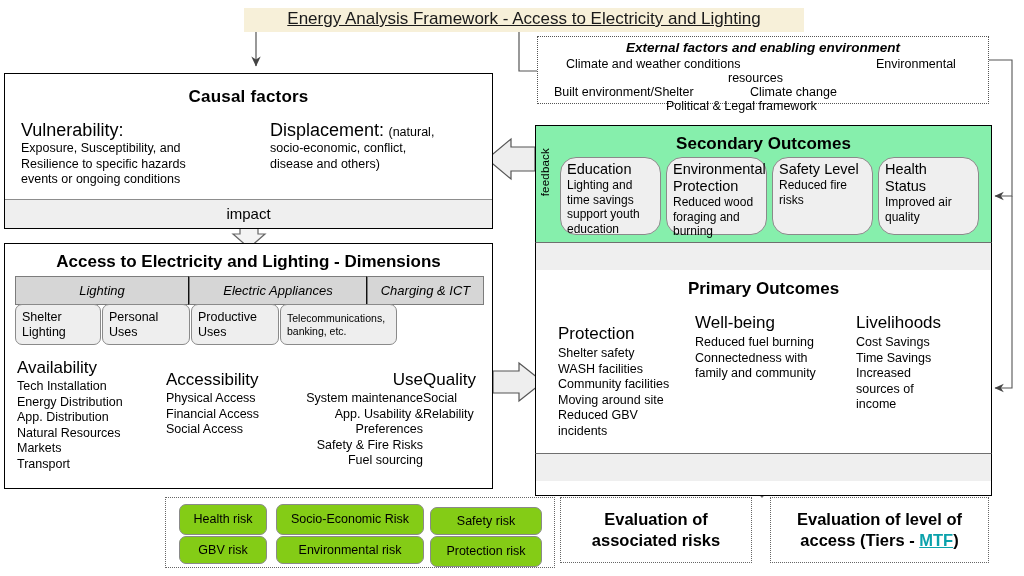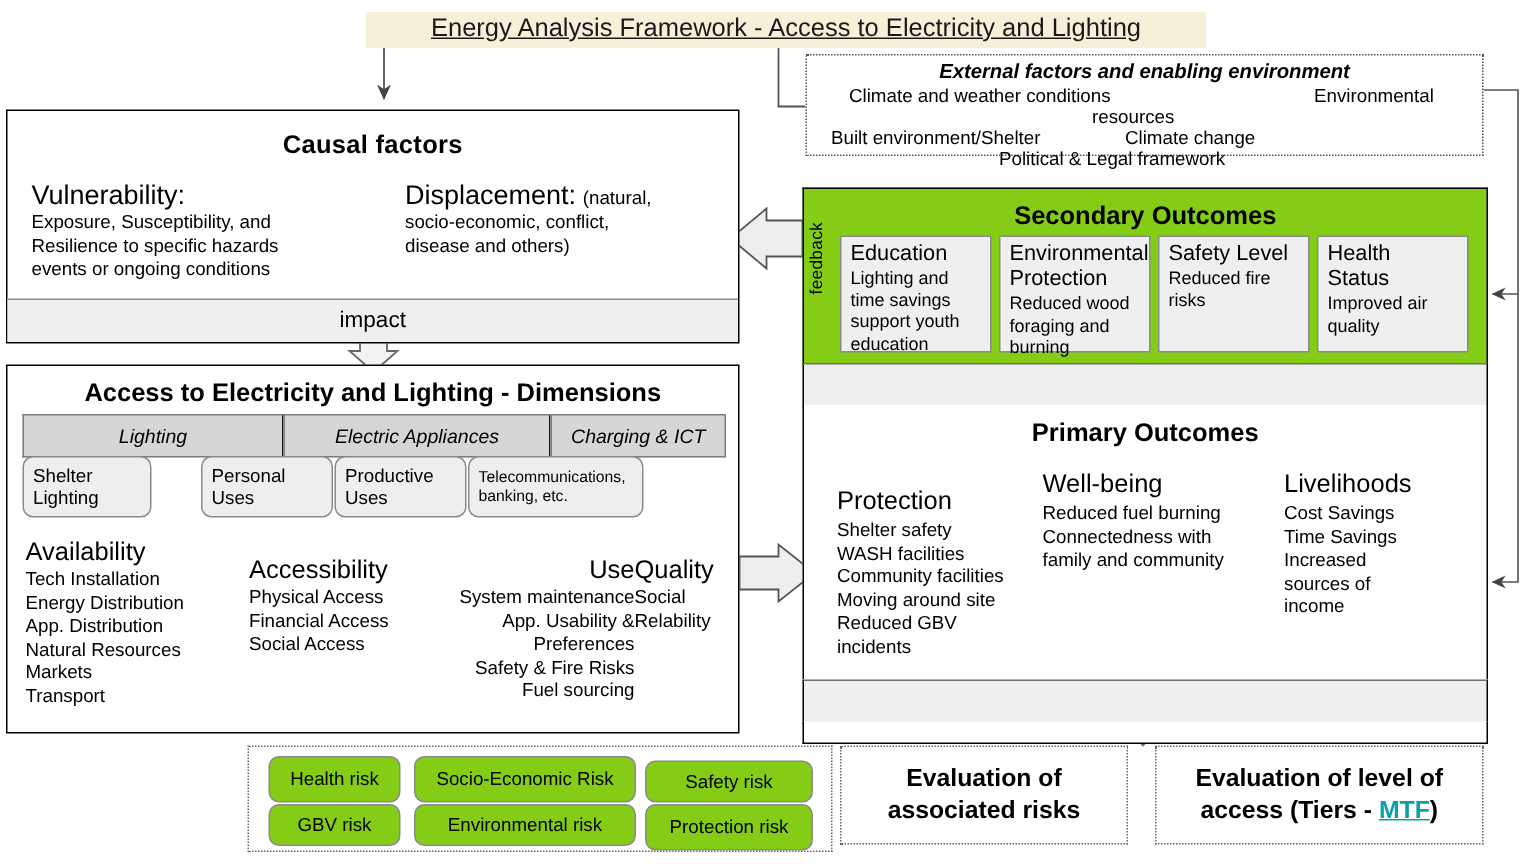--- a/index.html
+++ b/index.html
@@ -79,31 +79,31 @@
   .dim-scell.small{font-size:10.5px;line-height:13px;}
   #dimcols{position:absolute;left:12px;top:113px;width:475px;height:125px;}
   .dc{position:absolute;top:0;}
   .dc-h{font-size:17px;line-height:21px;margin-bottom:1px;}
   .dc-l{font-size:12.5px;line-height:15.5px;}
 
   
   #rightcol{left:535px;top:125px;width:455px;height:370px;}
   #secondary{
     position:absolute;left:0;top:0;width:455px;height:117px;
-    border:1.5px solid #000;border-bottom:none;background:#84cc16;
+    border:1.5px solid #000;border-bottom:none;background:#86efac;
   }
   #secondary .hd{text-align:center;font-weight:bold;font-size:17px;margin-top:8px;}
   #feedback{
     position:absolute;left:3px;top:22px;
     writing-mode:vertical-rl;transform:rotate(180deg);
     font-size:11.5px;letter-spacing:.2px;
   }
   #secboxes{position:absolute;left:24px;top:31px;width:424px;display:flex;}
   .sec-card{
-    background:#efefef;border:1px solid #8a8a8a;border-radius:1px;
+    background:#efefef;border:1px solid #8a8a8a;border-radius:16px;
     width:101px;height:78px;margin-right:5px;padding:3px 6px 0 6px;
     box-sizing:border-box;
   }
   .sec-t{font-size:14.5px;line-height:17px;}
   .sec-d{font-size:12px;line-height:14.5px;}
 
   #gapbar1{
     position:absolute;left:0;top:117px;width:455px;height:28px;
     background:#efefef;border:1.5px solid #000;border-top:1px solid #6f6f6f;border-bottom:1px solid #6f6f6f;
   }
@@ -241,21 +241,21 @@
   <div class="hd">Access to Electricity and Lighting - Dimensions</div>
 
   <div id="dimtable">
     <div class="dim-hrow">
       <div class="dim-hcell grp0" style="width:174px;">Lighting</div>
       <div class="dim-hcell grp1" style="width:178px;">Electric Appliances</div>
       <div class="dim-hcell" style="width:117px;">Charging &amp; ICT</div>
     </div>
     <div class="dim-srow">
       <div class="dim-scell" style="width:86px;">Shelter Lighting</div>
-      <div class="dim-scell" style="width:88px;margin-left:32px;">Personal Uses</div>
+      <div class="dim-scell" style="width:88px;">Personal Uses</div>
       <div class="dim-scell" style="width:88px;">Productive Uses</div>
       <div class="dim-scell small" style="width:117px;">Telecommunications, banking, etc.</div>
     </div>
   </div>
 
   <div id="dimcols">
     <div class="dc" style="left:0px;width:150px;">
       <div class="dc-h">Availability</div>
       <div class="dc-l">Tech Installation</div>
       <div class="dc-l">Energy Distribution</div>

